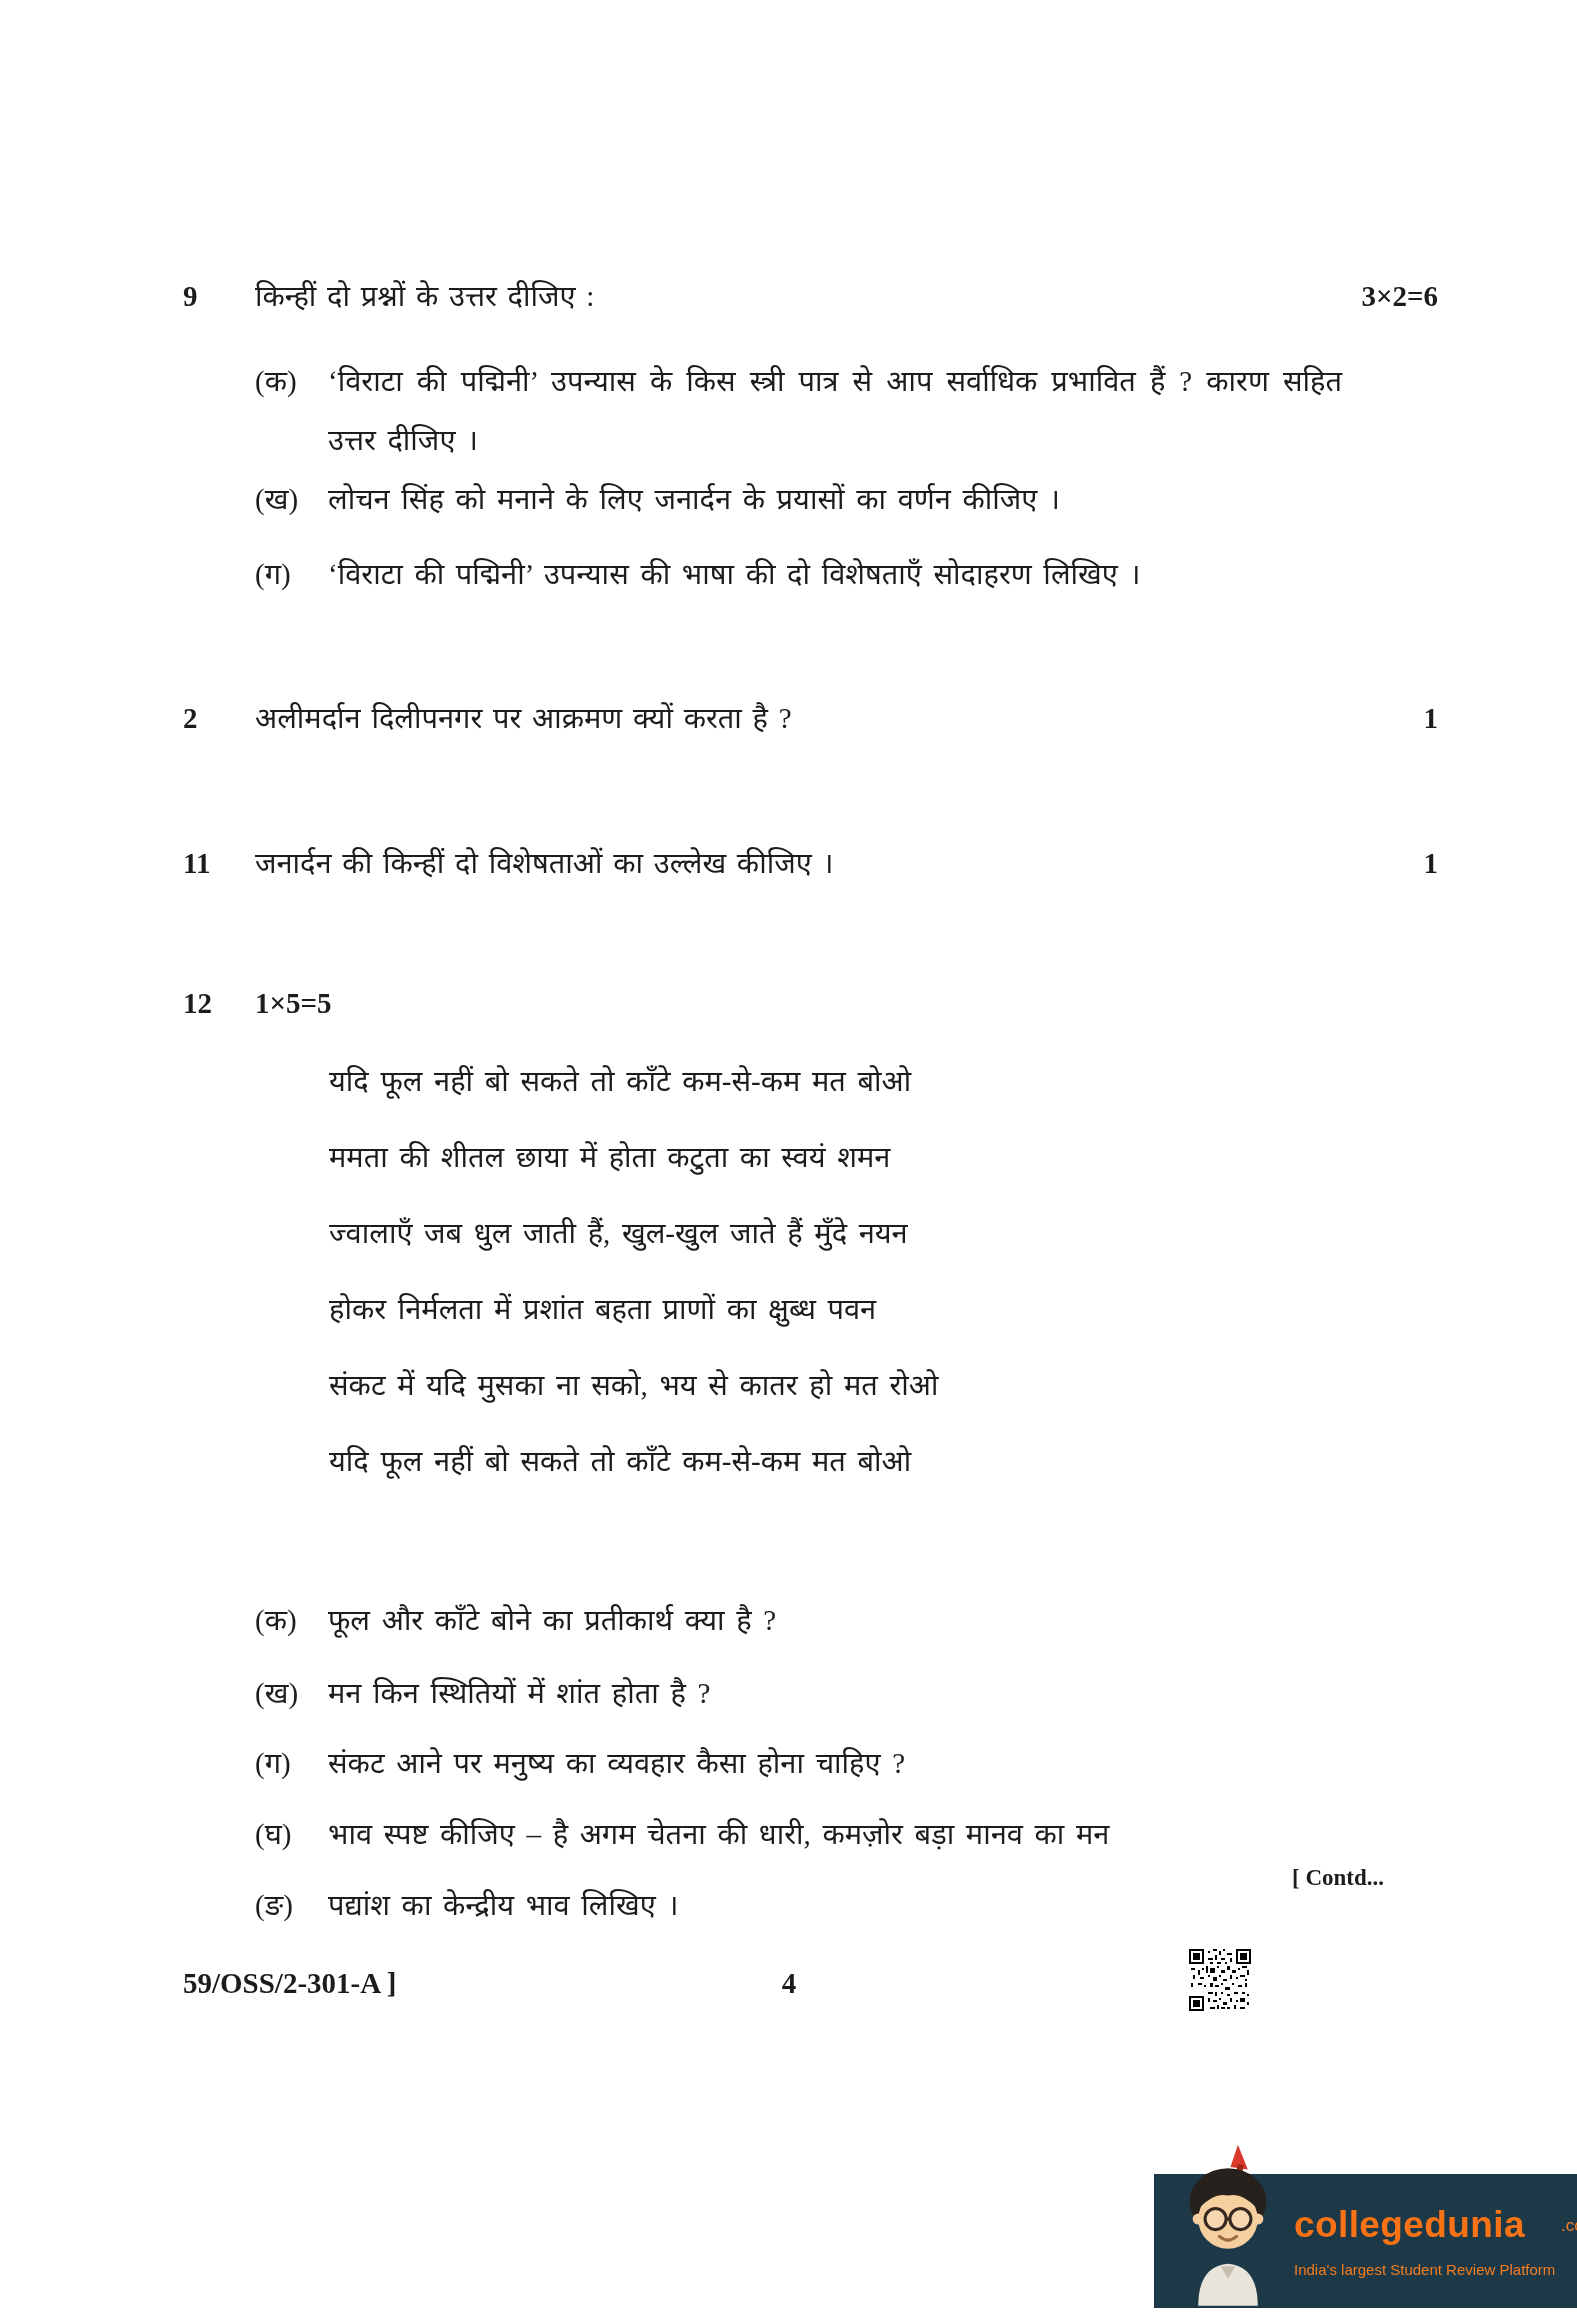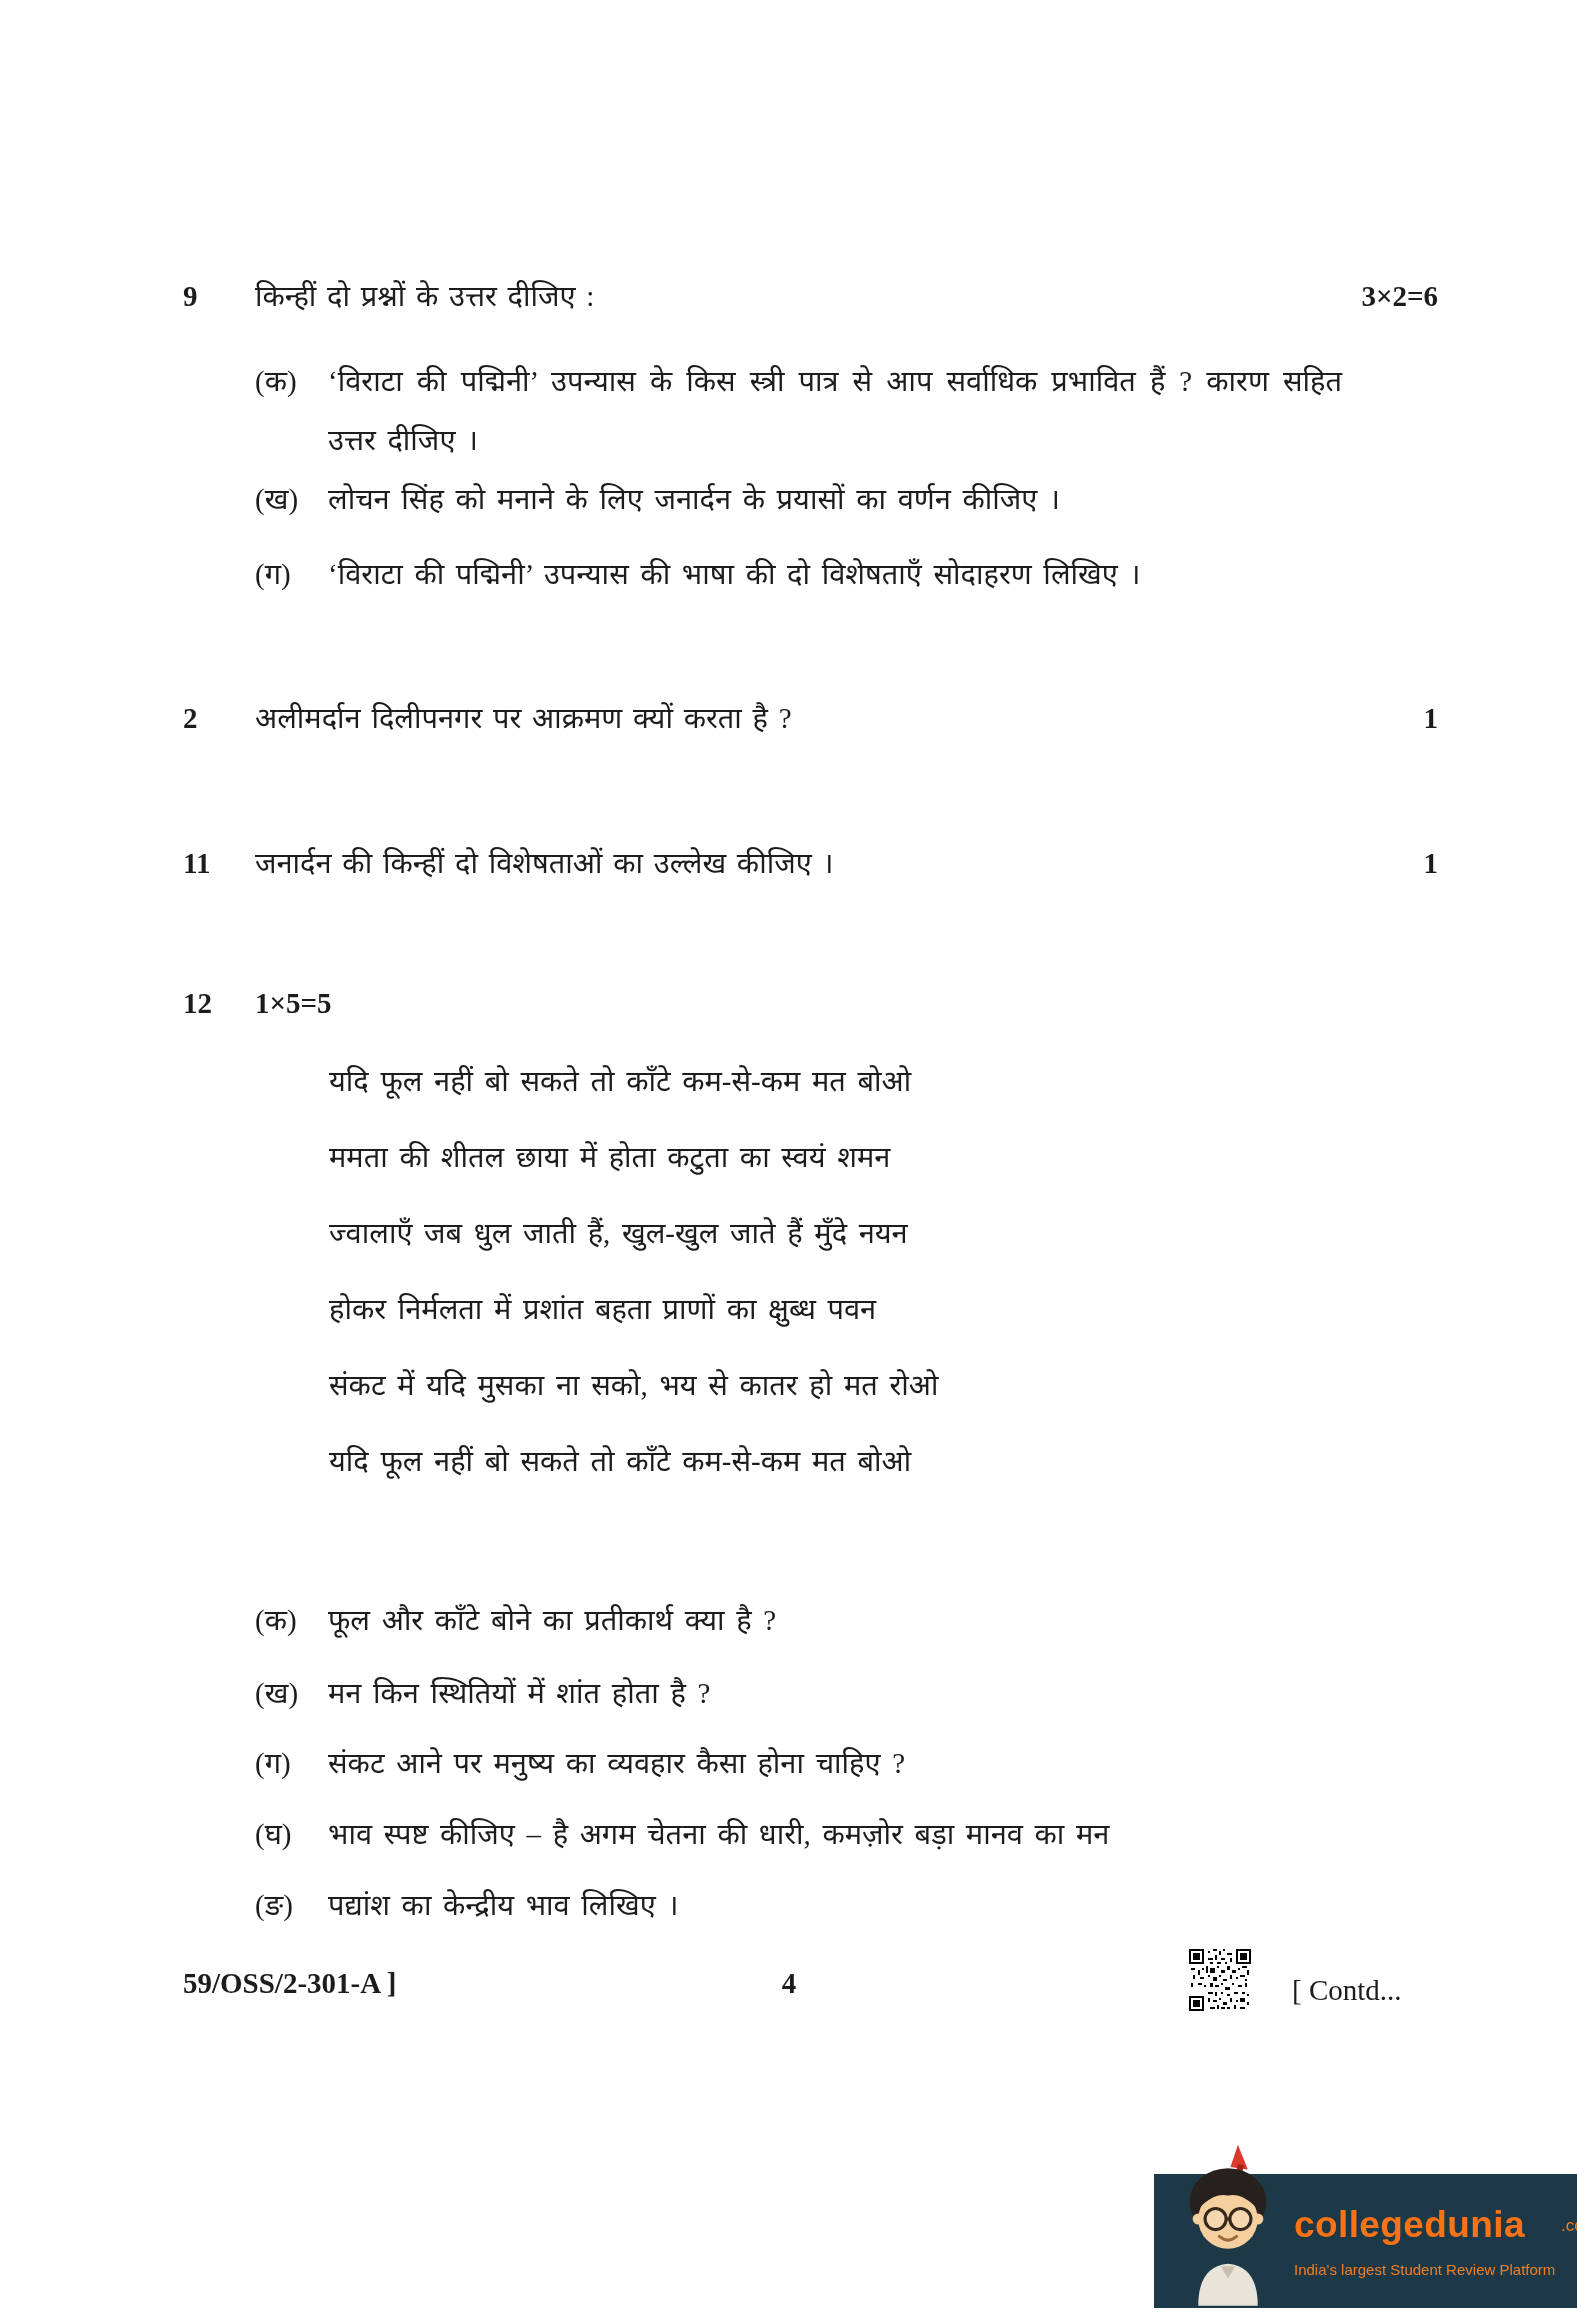--- a/index.html
+++ b/index.html
@@ -97,23 +97,23 @@
   .footer-qr {
     position: absolute;
     left: 1189px;
     top: 1949px;
     width: 62px;
     height: 62px;
   }
   .footer-contd {
     position: absolute;
     left: 1292px;
-    top: 1974px;
-    font-size: 29px;
-    font-weight: normal;
+    top: 1865px;
+    font-size: 23px;
+    font-weight: bold;
     white-space: nowrap;
   }
 
   
   .brand-band {
     position: absolute;
     right: 0;
     bottom: 11.5px;
     width: 424px;
     height: 134px;

